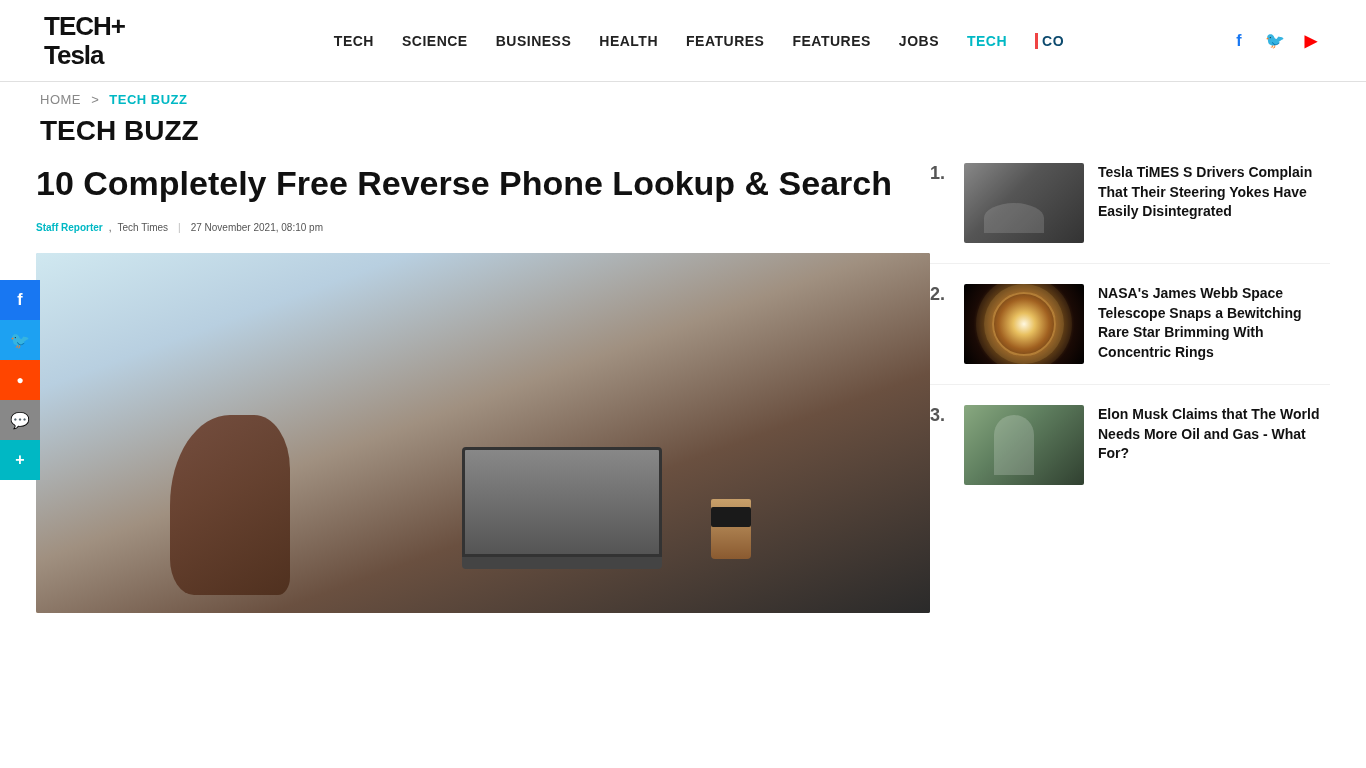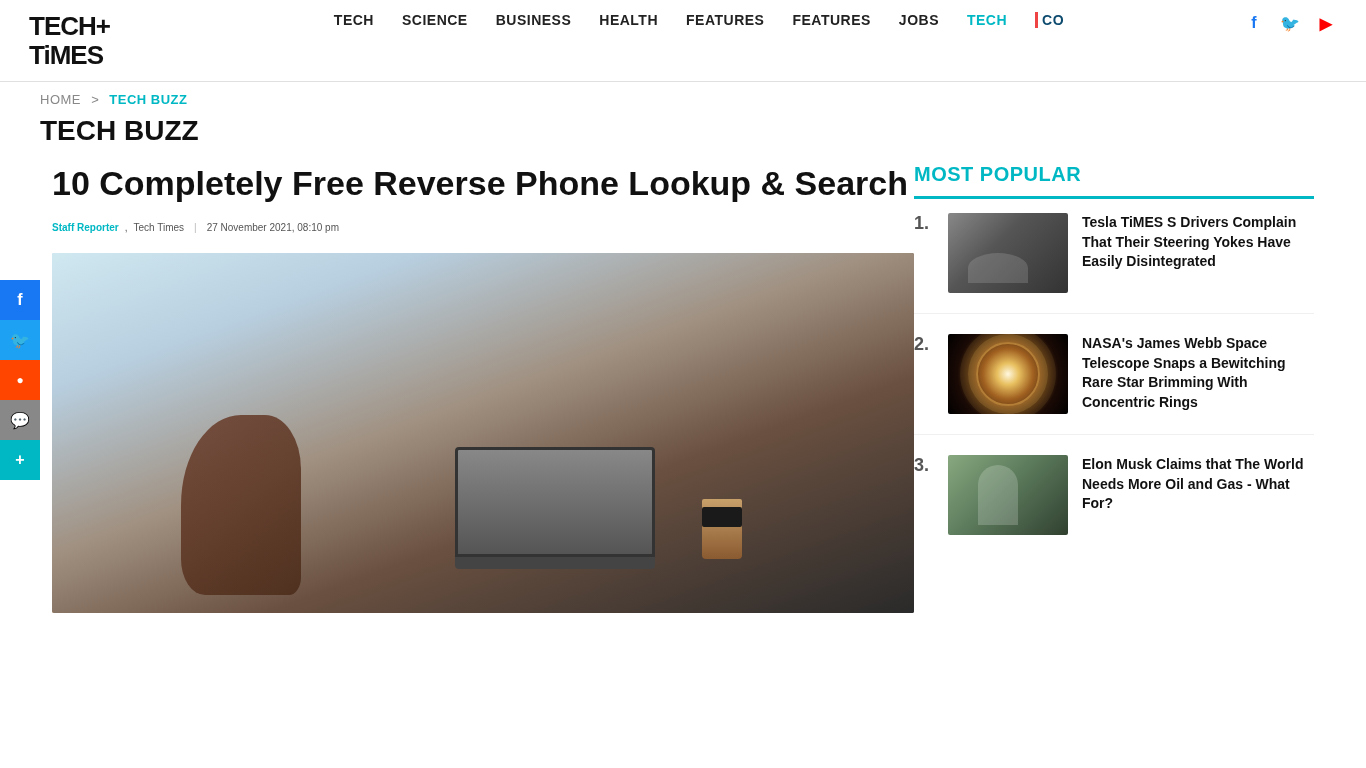--- a/index.html
+++ b/index.html
@@ -1,23 +1,23 @@
 <!DOCTYPE html>
 <html><head>
   <meta charset="utf-8">
   <style>
     * { margin: 0; padding: 0; box-sizing: border-box; }
     body { font-family: Arial, sans-serif; background: #fff; color: #222; overflow-x: hidden; }
 
     
     .header {
       display: flex;
-      align-items: flex-start;
+      align-items: center;
       justify-content: space-between;
-      padding: 12px 29px;
+      padding: 12px 44px;
       border-bottom: 1px solid #e0e0e0;
       position: relative;
     }
     .logo {
       font-weight: 900;
       font-size: 26px;
       line-height: 1.1;
       color: #111;
       letter-spacing: -1px;
     }
@@ -71,21 +71,21 @@
       padding: 4px 40px 16px;
       font-size: 28px;
       font-weight: 900;
       text-transform: uppercase;
       color: #111;
     }
 
     
     .main-layout {
       display: flex;
-      padding: 0 52px;
+      padding: 0 36px;
     }
 
     
     .article-area {
       flex: 1;
       min-width: 0;
     }
     .article-title {
       font-size: 34px;
       font-weight: 900;
@@ -310,21 +310,21 @@
   <a class="social-float-btn sfb-facebook" href="#">f</a>
   <a class="social-float-btn sfb-twitter" href="#">🐦</a>
   <a class="social-float-btn sfb-reddit" href="#" style="font-size:12px;">●</a>
   <a class="social-float-btn sfb-chat" href="#">💬</a>
   <a class="social-float-btn sfb-plus" href="#">+</a>
 </div>
 
 <header class="header">
   <div class="logo">
     <div>TECH+</div>
-    <div>TiMES</div>
+    <div>Tesla</div>
   </div>
 
   <nav class="nav">
     <a href="#">TECH</a>
     <a href="#">SCIENCE</a>
     <a href="#">BUSINESS</a>
     <a href="#">HEALTH</a>
     <a href="#">FEATURES</a>
     <a href="#">FEATURES</a>
     <a href="#">JOBS</a>
@@ -371,21 +371,20 @@
         <div class="coffee"></div>
 
         <div class="phone-area">
           <div class="hand-shape"></div>
         </div>
       </div>
     </div>
   </div>
 
   <aside class="sidebar">
-    <div class="most-popular-title">MOST POPULAR</div>
 
     <div class="popular-item">
       <span class="popular-number">1.</span>
       <div class="popular-thumb">
         <div class="thumb-tesla"></div>
       </div>
       <span class="popular-text">Tesla TiMES S Drivers Complain That Their Steering Yokes Have Easily Disintegrated</span>
     </div>
 
     <div class="popular-item">

